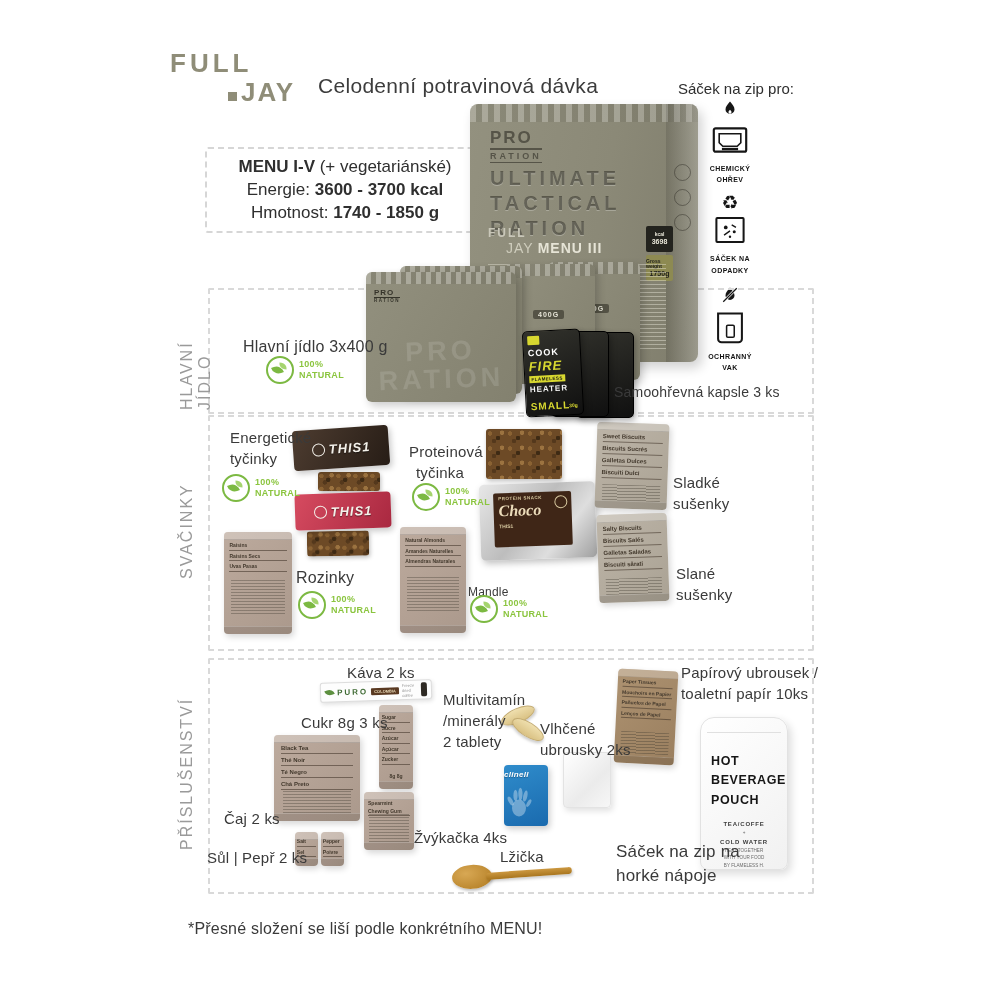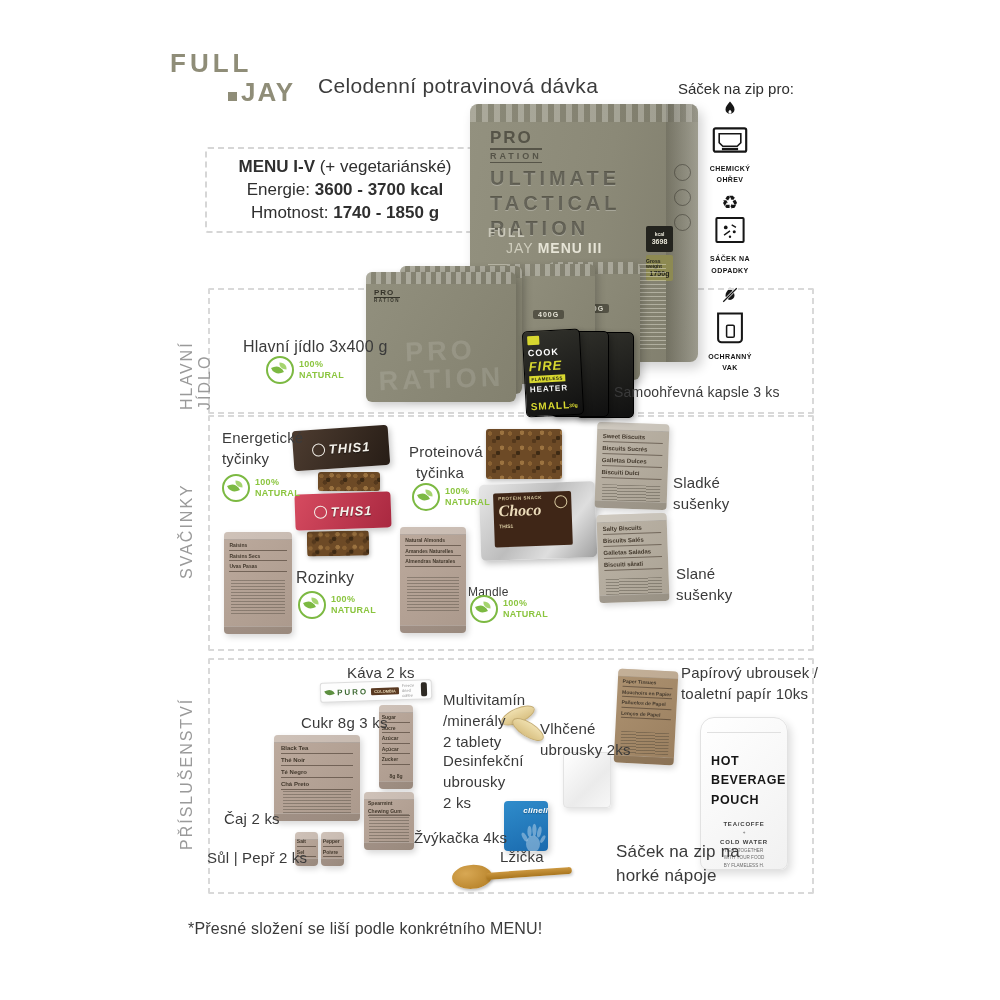--- a/index.html
+++ b/index.html
@@ -121,21 +121,21 @@
   
   .stick{position:absolute;left:320px;top:681px;width:112px;height:20px;background:#fdfdfd;border:1px solid #ddd;border-radius:3px;
     display:flex;align-items:center;gap:3px;padding:0 4px;box-sizing:border-box;transform:rotate(-2deg);box-shadow:1px 2px 4px rgba(0,0,0,.12);z-index:3;}
   .stick .leaf{width:9px;height:6px;background:#5c8f3f;border-radius:0 7px 0 7px;transform:rotate(-20deg);flex:0 0 auto;}
   .stick .puro{font-size:8px;font-weight:700;letter-spacing:2px;color:#3f6b34;}
   .stick .chip{background:#5a3a22;color:#e8d9b8;font-size:4px;font-weight:700;padding:1px 3px;border-radius:1px;}
   .stick .desc{font-size:4px;color:#999;}
   .stick .endcap{margin-left:auto;width:13px;height:14px;background:#2e2a24;border-radius:2px;}
   .tablet{position:absolute;width:34px;height:13px;background:linear-gradient(#efdfae,#d9c183);border:1px solid #c3ab72;border-radius:50%;box-shadow:1px 2px 3px rgba(0,0,0,.2);}
   .wipes{position:absolute;left:563px;top:752px;width:46px;height:54px;background:linear-gradient(135deg,#ffffff,#ebebeb 60%,#f7f7f7);border:1px solid #e3e3e3;border-radius:4px;box-shadow:2px 3px 6px rgba(0,0,0,.12);z-index:3;}
-  .clinell{position:absolute;left:504px;top:765px;width:44px;height:50px;background:linear-gradient(160deg,#2f8ccb,#1a6aae);border-radius:4px;box-shadow:2px 3px 6px rgba(0,0,0,.2);z-index:3;text-align:right;margin-top:36px;}
+  .clinell{position:absolute;left:504px;top:765px;width:44px;height:61px;background:linear-gradient(160deg,#2f8ccb,#1a6aae);border-radius:4px;box-shadow:2px 3px 6px rgba(0,0,0,.2);z-index:3;text-align:left;}
   .clinell .cb{color:#fff;font-size:8px;font-weight:800;font-style:italic;margin-top:5px;letter-spacing:.3px;text-shadow:0 1px 1px rgba(0,0,0,.3);}
   .spoon{position:absolute;left:452px;top:860px;width:122px;height:30px;transform:rotate(-4deg);z-index:3;}
   .spoon .bowl{position:absolute;left:0;top:2px;width:40px;height:24px;background:radial-gradient(ellipse at 35% 35%,#d8a854,#b07a20);border-radius:50%;box-shadow:1px 2px 3px rgba(0,0,0,.25);}
   .spoon .handle{position:absolute;left:34px;top:11px;width:86px;height:7px;background:linear-gradient(#cc9840,#a8751e);border-radius:4px;box-shadow:1px 2px 3px rgba(0,0,0,.2);}
   .hotpouch{position:absolute;left:700px;top:717px;width:88px;height:153px;background:linear-gradient(135deg,#ffffff,#f1f1f1);border:1px solid #e2e2e2;border-radius:14px 14px 8px 8px;box-shadow:3px 4px 9px rgba(0,0,0,.14);z-index:3;box-sizing:border-box;padding:34px 10px 0;}
   .hotpouch::before{content:"";position:absolute;left:6px;top:8px;right:6px;height:6px;border-bottom:1px solid #e0e0e0;}
   .hp-title{font-size:12.5px;font-weight:800;letter-spacing:.6px;color:#161616;line-height:1.55;}
   .hp-sub{margin-top:9px;text-align:center;color:#3c3c3c;}
   .hp-sub .a{font-size:6px;font-weight:700;letter-spacing:.8px;display:block;line-height:1.7;}
   .hp-sub .b{font-size:4.6px;color:#6b6b6b;display:block;line-height:1.6;}
@@ -296,21 +296,21 @@
   <div class="cap" style="left:243px;top:336px;font-size:16px;">Hlavní jídlo 3x400 g</div>
   <div class="nat" style="left:266px;top:356px;">
     <div class="nat-c"></div>
     <div class="nat-t">
         <span>100%</span>
         <span>NATURAL</span>
       </div>
   </div>
   <div class="cap" style="left:614px;top:383px;font-size:14px;">Samoohřevná kapsle 3 ks</div>
 
-  <div class="cap" style="left:222px;top:427px;">
+  <div class="cap" style="left:230px;top:427px;">
     <span class="ln">Energetické</span>
     <span class="ln">tyčinky</span>
   </div>
   <div class="nat" style="left:222px;top:474px;">
     <div class="nat-c"></div>
     <div class="nat-t">
         <span>100%</span>
         <span>NATURAL</span>
       </div>
   </div>
@@ -449,25 +449,20 @@
   </div>
   <div class="tablet" style="left:500px;top:708px;transform:rotate(-24deg);z-index:3;"></div>
   <div class="tablet" style="left:510px;top:722px;transform:rotate(32deg);z-index:3;"></div>
 
   <div class="cap" style="left:540px;top:718px;">
     <span class="ln">Vlhčené</span>
     <span class="ln">ubrousky 2ks</span>
   </div>
   <div class="wipes"></div>
 
-  <div class="cap" style="left:443px;top:750px;">
-    <span class="ln">Desinfekční</span>
-    <span class="ln">ubrousky</span>
-    <span class="ln">2 ks</span>
-  </div>
   <div class="clinell">
     <div class="cb">clinell</div>
     <svg viewBox="0 0 40 60" width="30" height="42" style="margin-top:1px;">
       <ellipse cx="20" cy="40" rx="10" ry="12" fill="rgba(255,255,255,.35)"></ellipse>
       <ellipse cx="8" cy="30" rx="3" ry="7" fill="rgba(255,255,255,.35)" transform="rotate(-28 8 30)"></ellipse>
       <ellipse cx="15" cy="22" rx="3" ry="8" fill="rgba(255,255,255,.35)"></ellipse>
       <ellipse cx="22" cy="20" rx="3" ry="9" fill="rgba(255,255,255,.35)"></ellipse>
       <ellipse cx="29" cy="23" rx="3" ry="8" fill="rgba(255,255,255,.35)" transform="rotate(12 29 23)"></ellipse>
       <ellipse cx="34" cy="33" rx="2.5" ry="6" fill="rgba(255,255,255,.35)" transform="rotate(30 34 33)"></ellipse>
     </svg>

